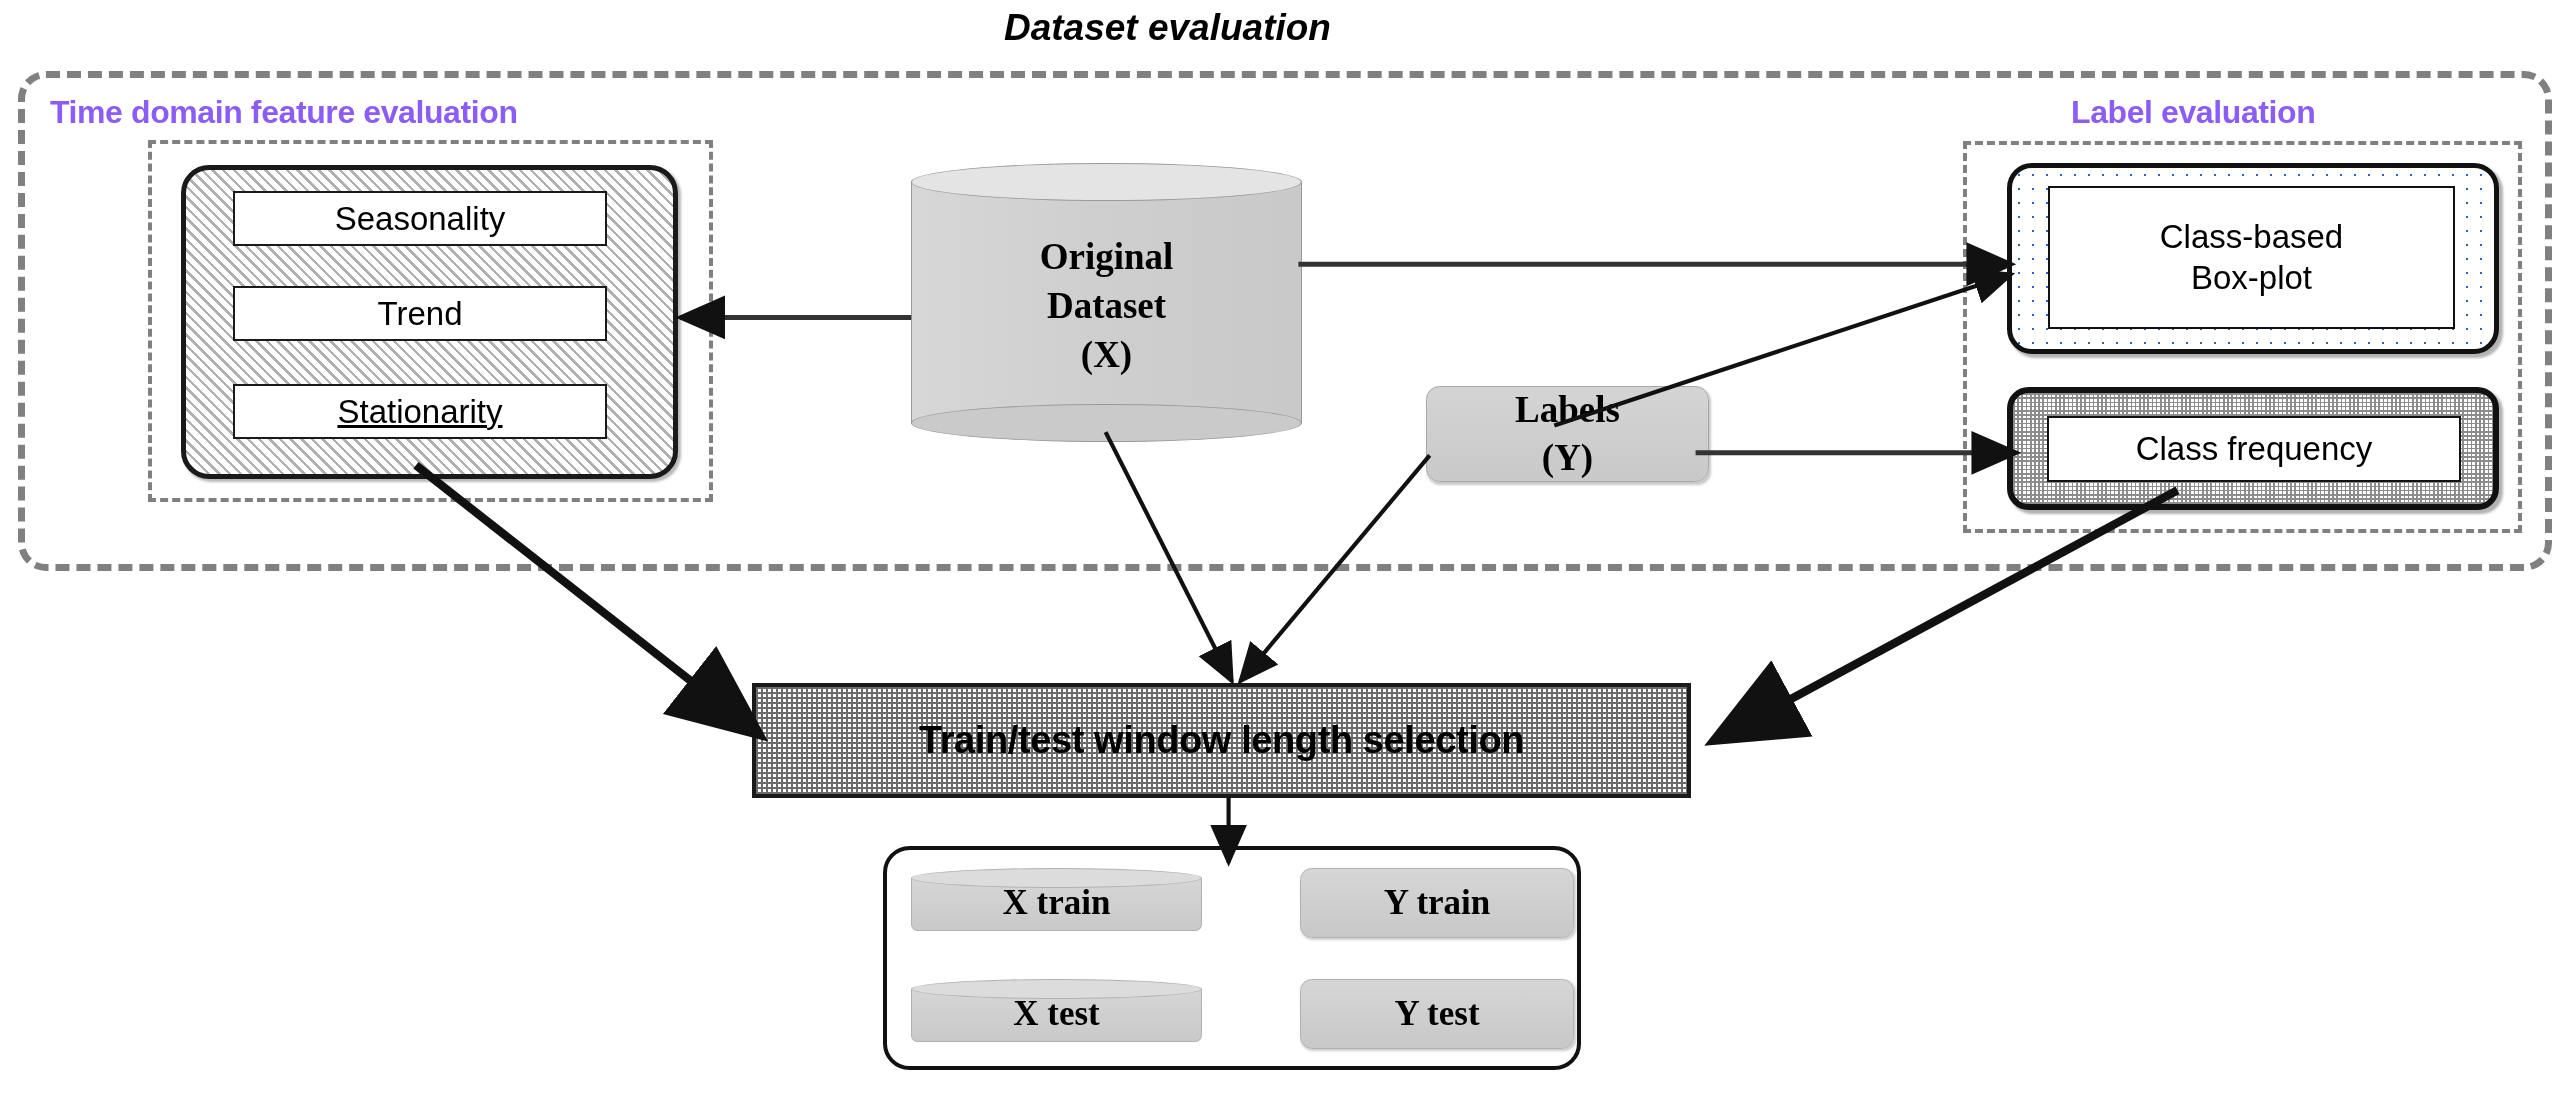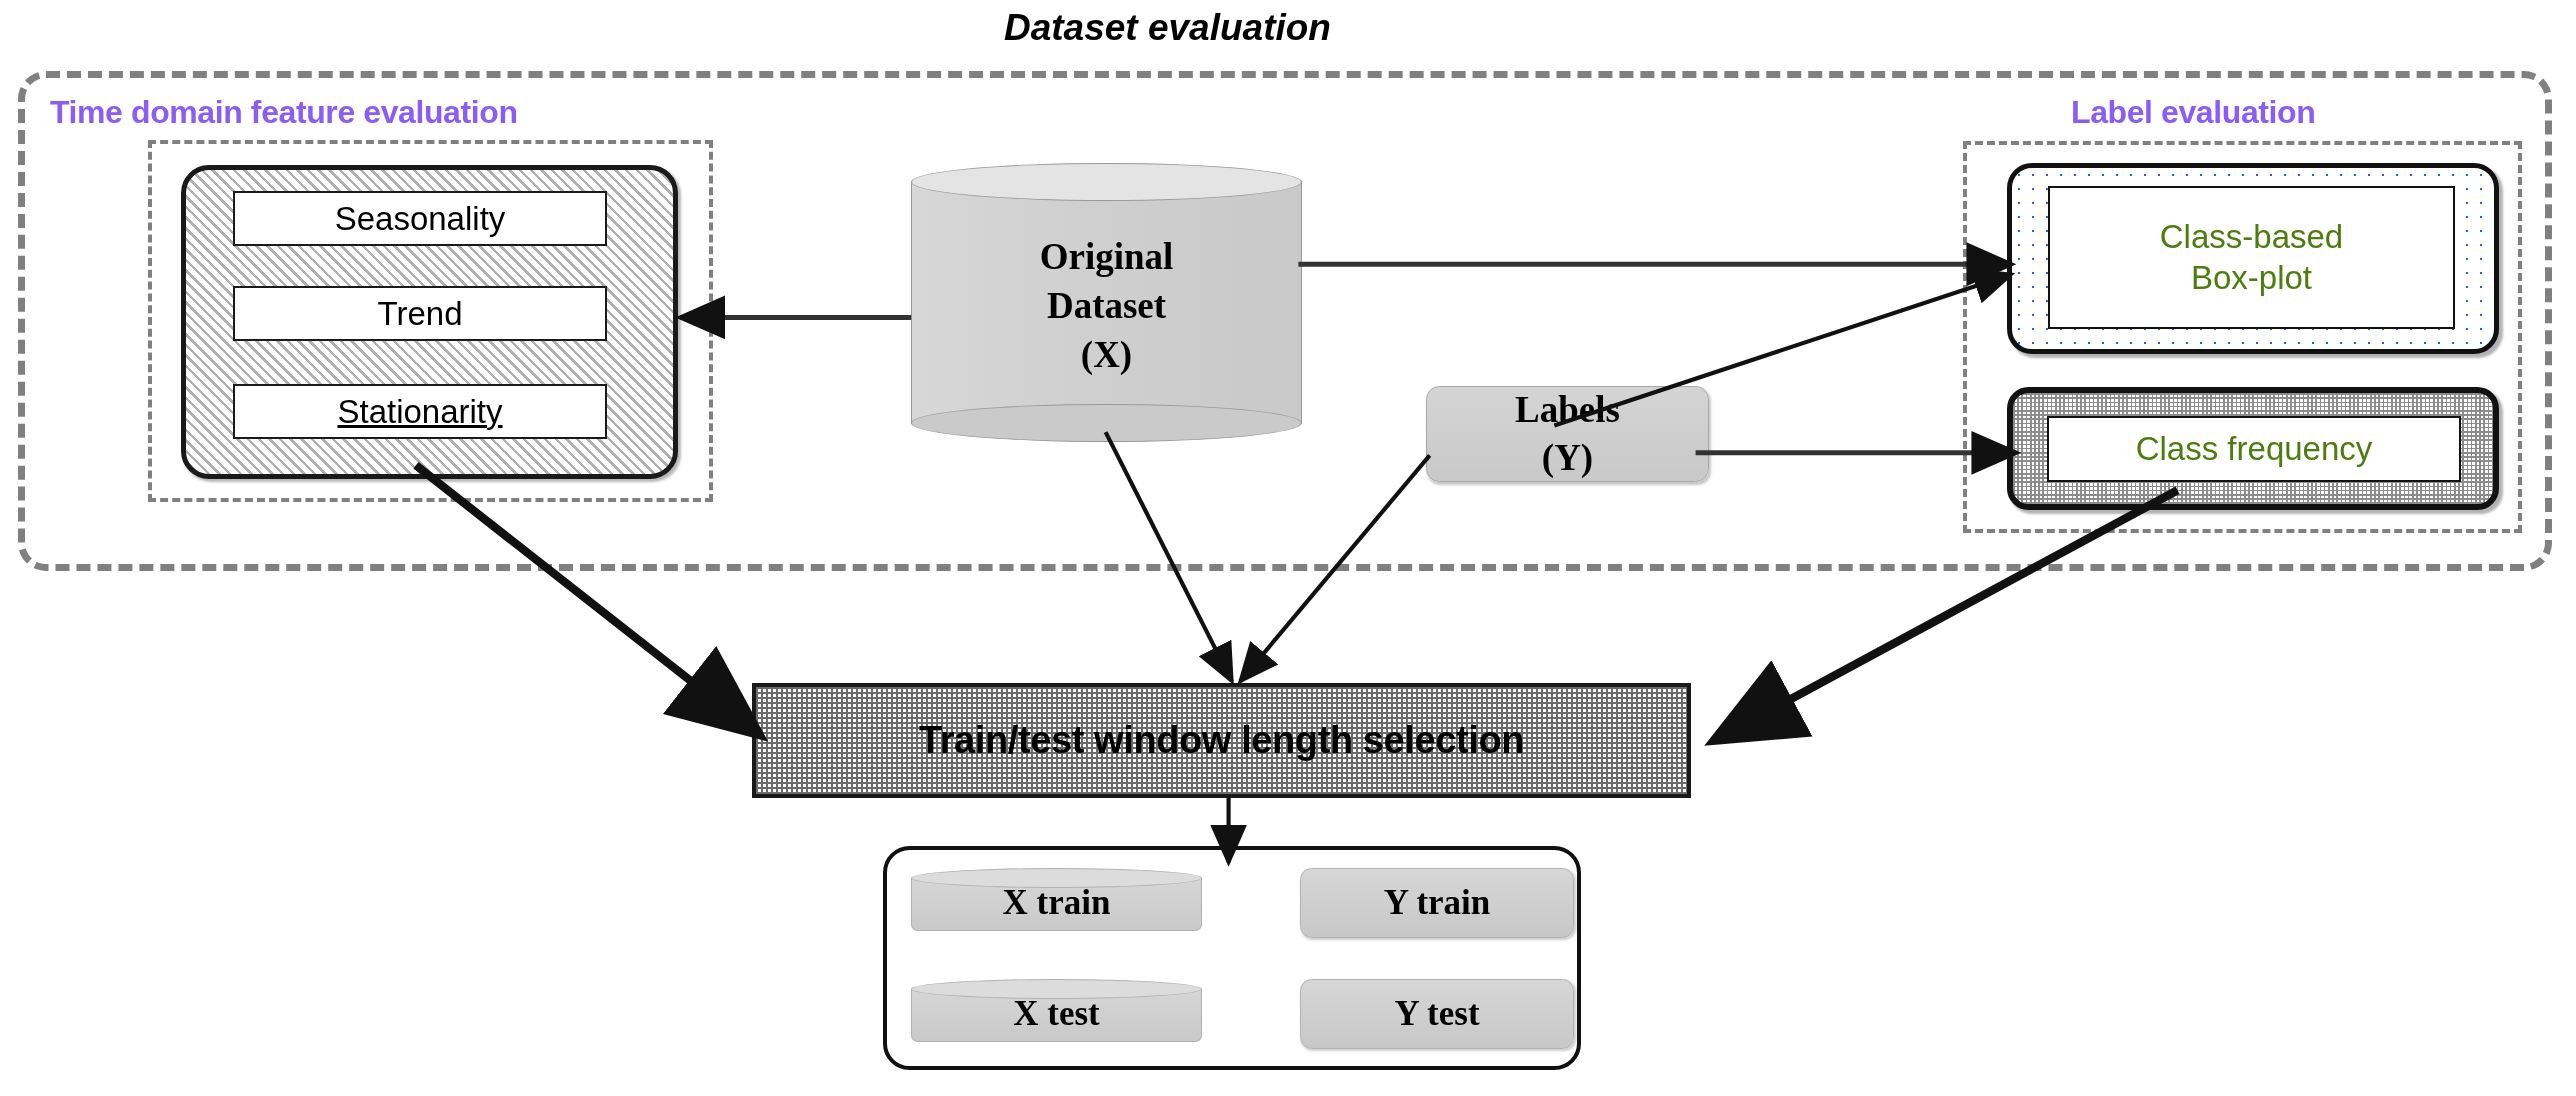--- a/index.html
+++ b/index.html
@@ -97,21 +97,21 @@
     z-index:10;
     box-shadow:3.3px 3.3px 2.5px rgba(0,0,0,.3);
   }
   .white-cell2{
     position:absolute;
     background:#ffffff;
     border:2.5px solid #111111;
     box-sizing:border-box;
     display:flex;flex-direction:column;
     align-items:center;justify-content:center;
-    font-size:33px;color:#4d7c0f;line-height:1.22;
+    font-size:33px;color:#000000;line-height:1.22;
     z-index:12;
   }
 
   
   .cyl{
     position:absolute;z-index:10;
   }
   .cyl .body{
     position:absolute;left:0;right:0;top:18.3px;bottom:18.3px;
     background:linear-gradient(to right,#d7d7d7 0%,#cfcfcf 45%,#c9c9c9 100%);

